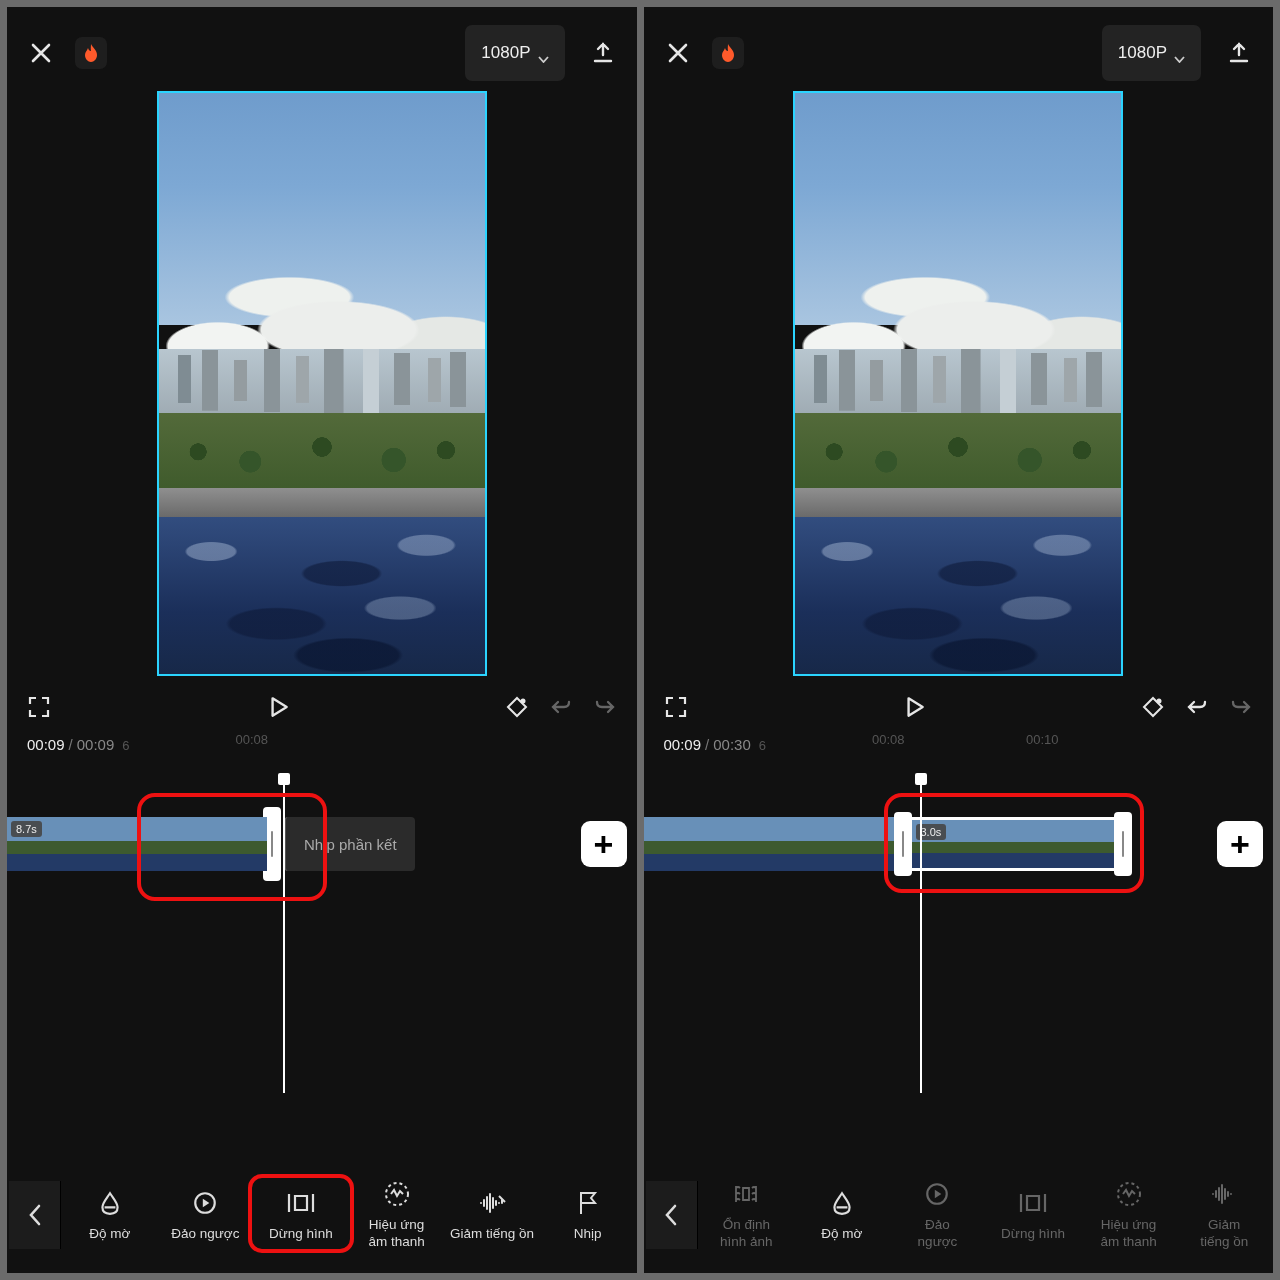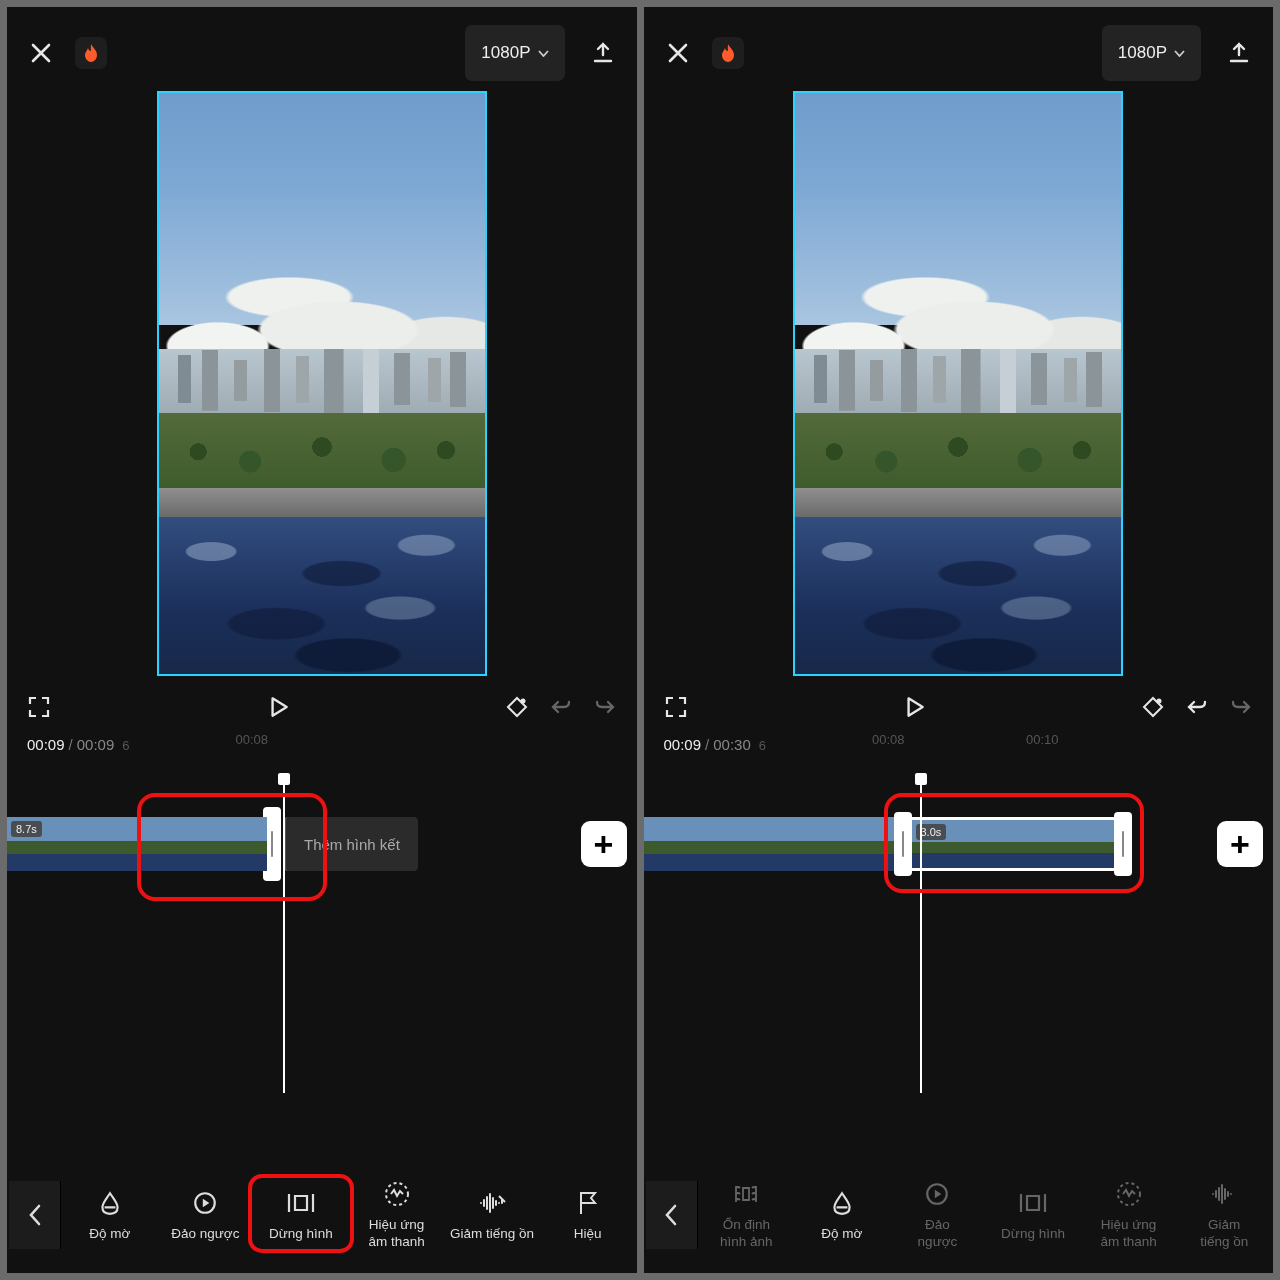--- a/index.html
+++ b/index.html
@@ -27,21 +27,21 @@
 }
 .top-left { display: flex; align-items: center; gap: 22px; }
 .top-right { display: flex; align-items: center; gap: 26px; }
 .icon-btn { color: #e6e6e6; display: flex; align-items: center; justify-content: center; cursor: pointer; }
 .flame {
   width: 32px; height: 32px; border-radius: 7px;
   background: #1e1e1e; display: flex; align-items: center; justify-content: center;
 }
 .res-btn {
   background: #232323; color: #eee; padding: 18px 16px; border-radius: 7px;
-  font-size: 17px; display: flex; align-items: center; gap: 7px;
+  font-size: 17px; display: flex; align-items: flex-end; gap: 7px;
 }
 .preview-area { flex: 0 0 auto; display: flex; justify-content: center; padding: 0 0 10px; }
 .preview {
   width: 330px; height: 585px; border: 2px solid #2bd4ff; position: relative; overflow: hidden;
 }
 .sky { position: absolute; inset: 0 0 60% 0; background: linear-gradient(#6f9ccc 0%, #7da8d4 40%, #a9c5e0 100%); }
 .clouds {
   position: absolute; left: 0; right: 0; top: 24%; height: 28%;
   background:
     radial-gradient(ellipse 90px 42px at 18% 70%, #f2f4f2 55%, transparent 58%),
@@ -241,21 +241,21 @@
     </div>
   </div>
 
   <div class="timeline-area">
     <div class="playhead" style="left:276px"></div>
     <div class="clips-row">
       <div class="clip" style="width:260px">
         <span class="dur-badge">8.7s</span>
       </div>
       <div class="clip-handle" style="margin-left:-4px;height:74px"></div>
-      <div class="ending-chip">Thêm hình kết</div>
+      <div class="ending-chip">Nhịp phần kết</div>
       <div class="add-btn">+</div>
     </div>
     <div class="red-box" style="left:130px;top:40px;width:190px;height:108px"></div>
   </div>
 
   <div class="bottom-tools">
     <div class="back-btn">
       <svg width="14" height="22" viewBox="0 0 14 22">
           <path d="M11 2 L3 11 L11 20" stroke="currentColor" stroke-width="2.6" fill="none" stroke-linecap="round"></path>
         </svg>
@@ -304,21 +304,21 @@
           </svg>
         </span>
       <span class="tool-label">Giảm tiếng ồn</span>
     </div>
     <div class="tool">
       <span class="tool-icon">
           <svg width="24" height="26" viewBox="0 0 24 26">
             <path d="M5 2 V24 M5 3 H19 L15 8 L19 13 H5" stroke="#ddd" stroke-width="2" fill="none"></path>
           </svg>
         </span>
-      <span class="tool-label">Hiệu</span>
+      <span class="tool-label">Nhịp</span>
     </div>
   </div>
 </div>
 
 <div class="pane">
   <div class="top-bar">
     <div class="top-left">
       <span class="icon-btn">
         <svg width="24" height="24" viewBox="0 0 24 24">
             <path d="M4 4 L20 20 M20 4 L4 20" stroke="currentColor" stroke-width="2.6" stroke-linecap="round"></path>

